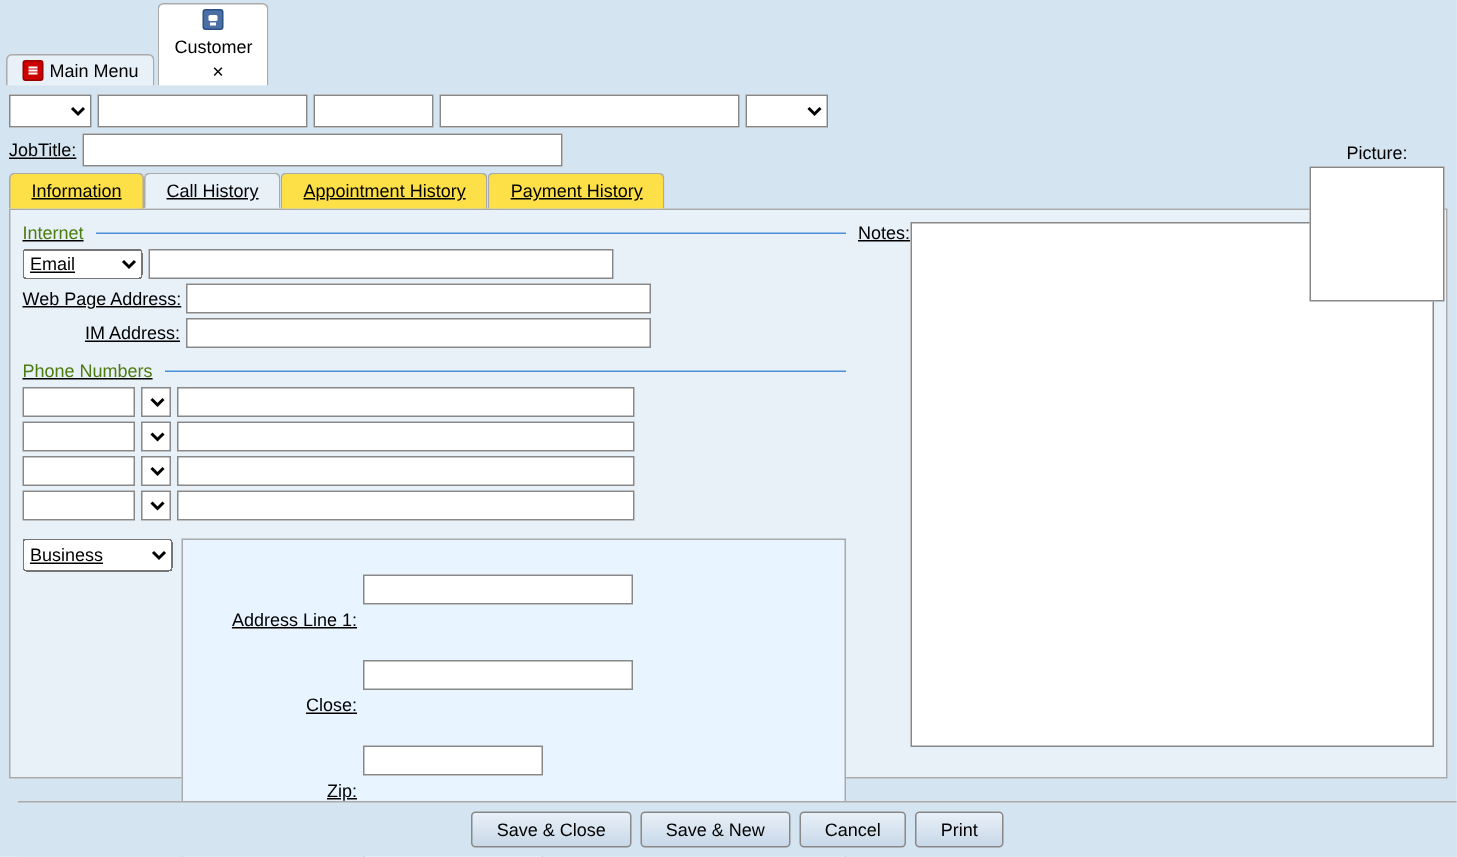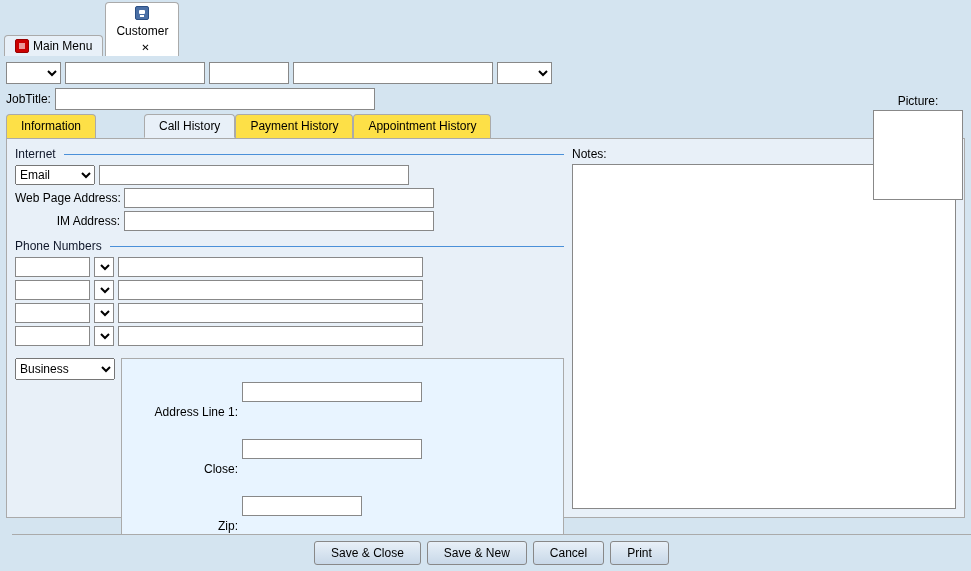--- a/index.html
+++ b/index.html
@@ -95,21 +95,20 @@
       border-bottom: none;
       border-radius: 4px 4px 0 0;
       background: #fde047;
       cursor: pointer;
       font-size: 12px;
     }
     .tab-btn.active {
       background: #e8f0f8;
       border-bottom: 1px solid #e8f0f8;
       font-weight: normal;
-      margin-left: 48px;
     }
 
     
     .tab-panel {
       border: 1px solid #aaa;
       background: #e8f0f8;
       padding: 8px;
       display: flex;
       gap: 8px;
     }
@@ -118,21 +117,21 @@
     .tab-left {
       flex: 1;
     }
 
     
     .section-group {
       margin-bottom: 8px;
     }
     .section-title {
       font-size: 12px;
-      color: #0f172a;
+      color: #4d7c0f;
       margin-bottom: 4px;
       display: flex;
       align-items: center;
       gap: 4px;
     }
     .section-title::after {
       content: '';
       flex: 1;
       height: 1px;
       background: #4a90d9;
@@ -188,21 +187,20 @@
       text-align: right;
       font-size: 12px;
       white-space: nowrap;
       margin-top: 40px;
     }
 
     
     .tab-right {
       width: 384px;
       display: flex;
-      flex-direction: column;
     }
     .notes-label {
       font-size: 12px;
       margin-bottom: 3px;
     }
     .notes-textarea {
       flex: 1;
       border: 1px solid #888;
       background: #fff;
       resize: none;
@@ -275,21 +273,21 @@
           <rect width="10" height="10" fill="#4a6fa5"></rect>
           <rect x="2" y="2" width="6" height="4" fill="#fff" rx="1"></rect>
           <rect x="3" y="7" width="4" height="2" fill="#fff"></rect>
         </svg>
     </span>
     <span>Customer</span>
     <span style="margin-left:6px;font-size:10px;cursor:pointer;">✕</span>
   </div>
 </div>
 
-<div class="main-content" style="position:relative;">
+<div class="main-content" style="position:relative;text-decoration:underline;">
 
   <div class="top-row">
     <select style="width:55px;height:22px;">
       <option></option>
       <option>Mr.</option>
       <option>Mrs.</option>
       <option>Ms.</option>
       <option>Dr.</option>
     </select>
     <input type="text" style="width: 140px; height: 22px; border: 1px solid rgb(136, 136, 136);">
@@ -307,22 +305,22 @@
   </div>
 
   <div class="picture-area">
     <div class="picture-label">Picture:</div>
     <div class="picture-box"></div>
   </div>
 
   <div class="tabs-container">
     <div class="tab-btn">Information</div>
     <div class="tab-btn active">Call History</div>
+    <div class="tab-btn">Appointment History</div>
     <div class="tab-btn">Payment History</div>
-    <div class="tab-btn">Appointment History</div>
   </div>
 
   <div class="tab-panel" style="height:380px;">
 
     <div class="tab-left">
 
       <div class="section-group">
         <div class="section-title">Internet</div>
         <div class="form-row">
           <select style="width:80px;height:20px;font-size:12px;">

